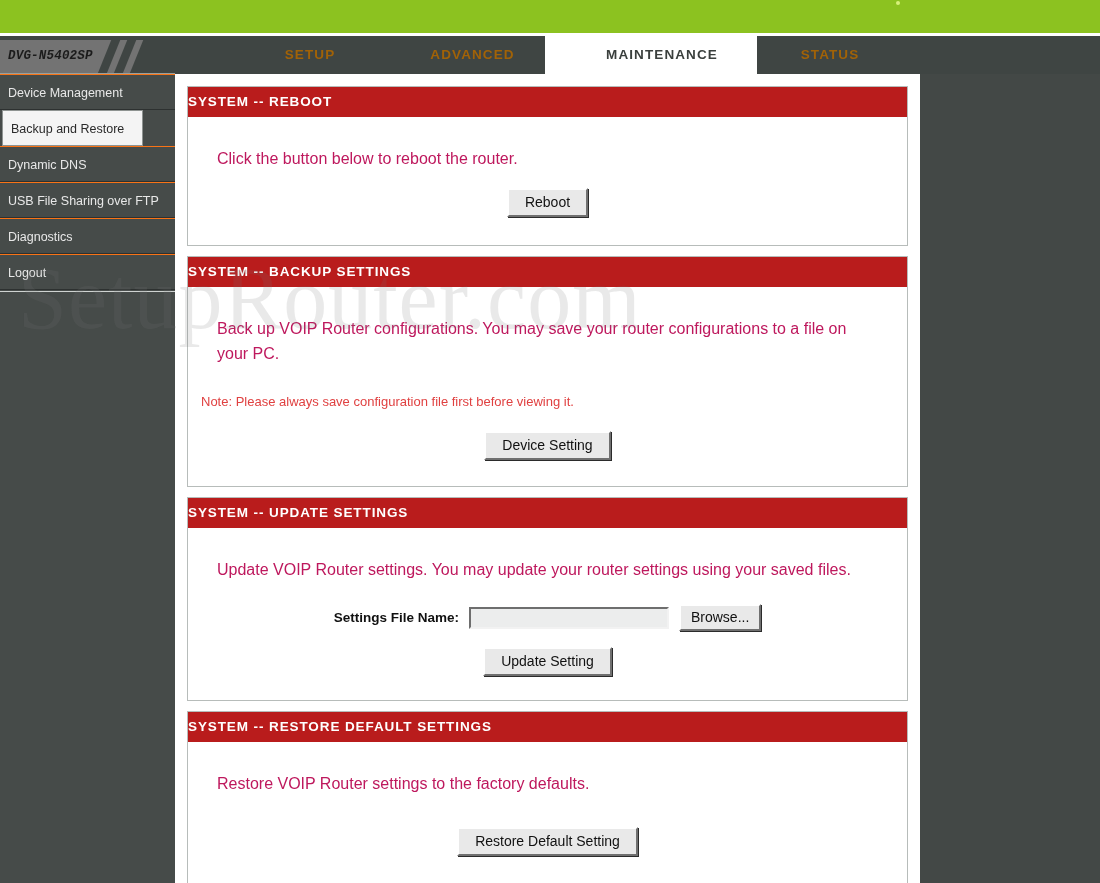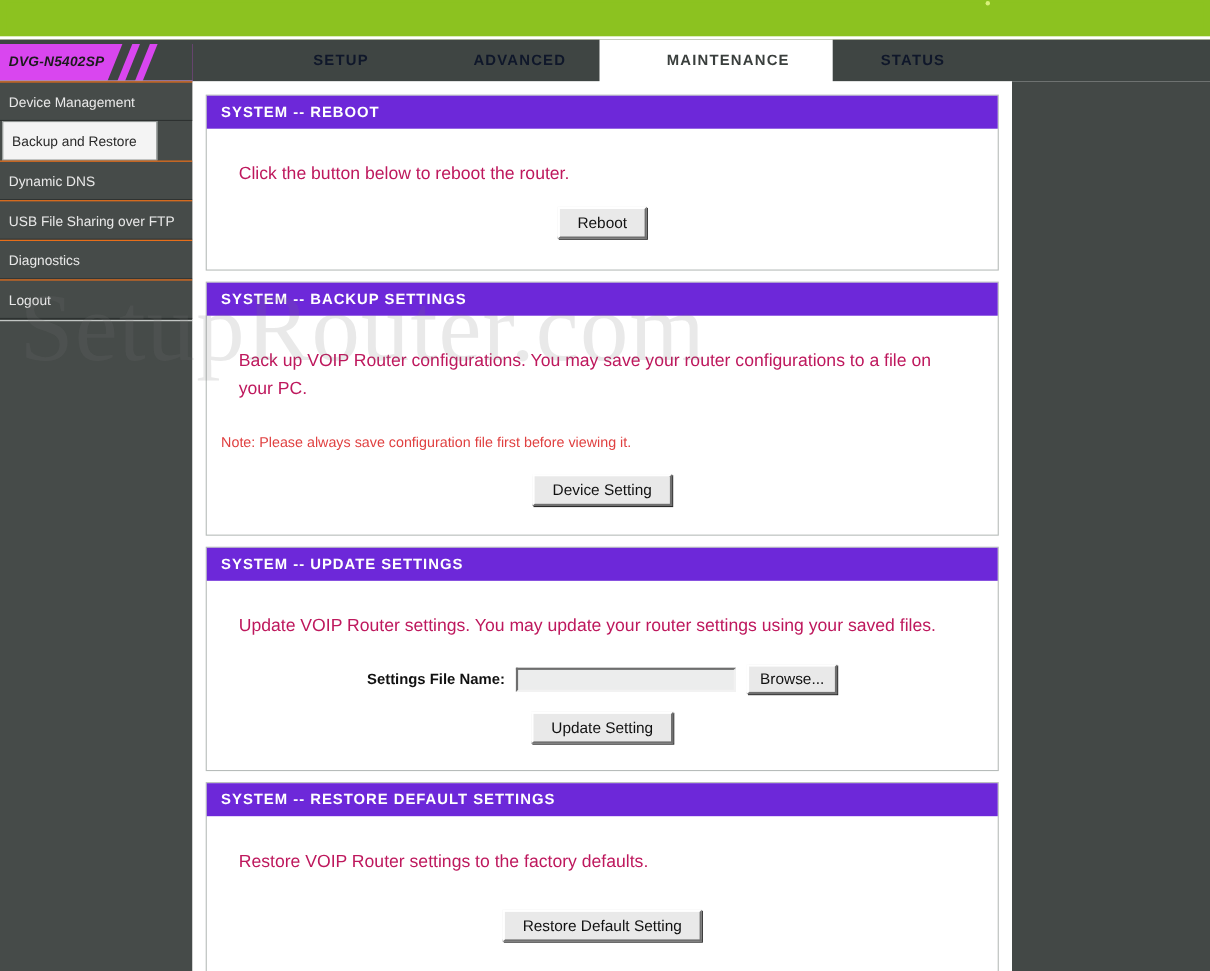--- a/index.html
+++ b/index.html
@@ -46,23 +46,24 @@
     left: 0; top: 36px;
     width: 1100px;
     height: 38px;
     background: #3F4543;
   }
   .model-badge {
     position: absolute;
     left: 0; top: 40px;
     width: 175px;
     height: 33px;
-    background: #d946ef;
+    background: #737373;
     overflow: hidden;
     border-bottom: 1px solid #9aa09d;
+    font-family: Liberation Mono, monospace;
   }
   .model-badge .label {
     position: absolute;
     left: 8px; top: 9px;
     font-size: 12.5px;
     font-weight: bold;
     font-style: italic;
     color: #1b1b1b;
     letter-spacing: 0.2px;
     white-space: nowrap;
@@ -86,21 +87,21 @@
   }
   .nav-tab {
     position: absolute;
     top: 0;
     height: 31px;
     line-height: 38px;
     text-align: center;
     font-size: 13.5px;
     font-weight: bold;
     letter-spacing: 1.1px;
-    color: #0f172a;
+    color: #a16207;
     cursor: pointer;
     white-space: nowrap;
   }
   .nav-tab.active {
     background: #ffffff;
     color: #3a3f3d;
     height: 40px;
     line-height: 38px;
     padding-left: 22px;
   }
@@ -163,26 +164,25 @@
   .panel {
     position: relative;
     margin: 0 12px 10px 12px;
     border: 1px solid #b7bcba;
     background: #ffffff;
     box-sizing: border-box;
   }
   .panel-head {
     height: 30px;
     line-height: 30px;
-    background: #6d28d9;
+    background: #b91c1c;
     color: #ffffff;
     font-size: 13.5px;
     font-weight: bold;
     letter-spacing: 0.9px;
-    padding-left: 13px;
     box-sizing: border-box;
     white-space: nowrap;
   }
   .panel-body {
     padding: 14px 13px 12px 13px;
     box-sizing: border-box;
   }
   .desc {
     font-size: 16px;
     color: #be185d;

